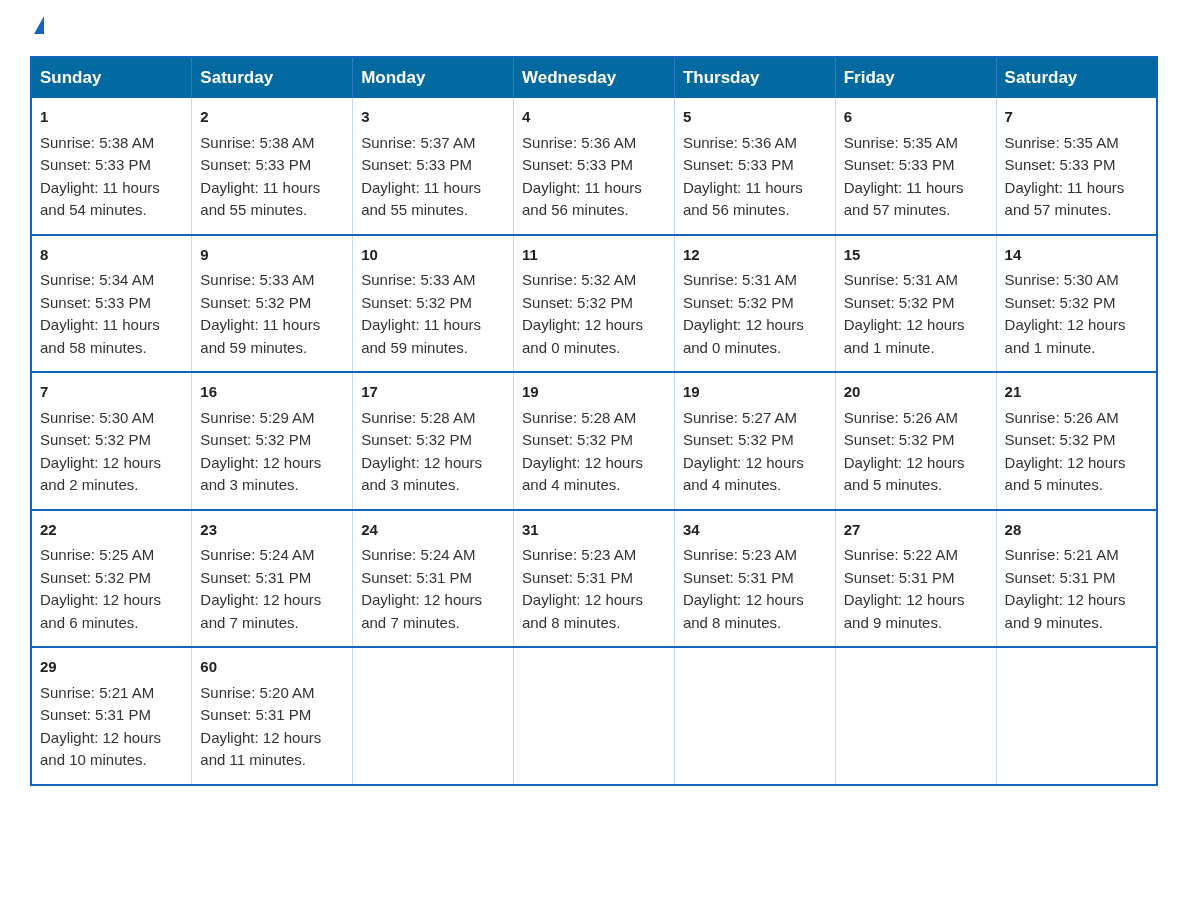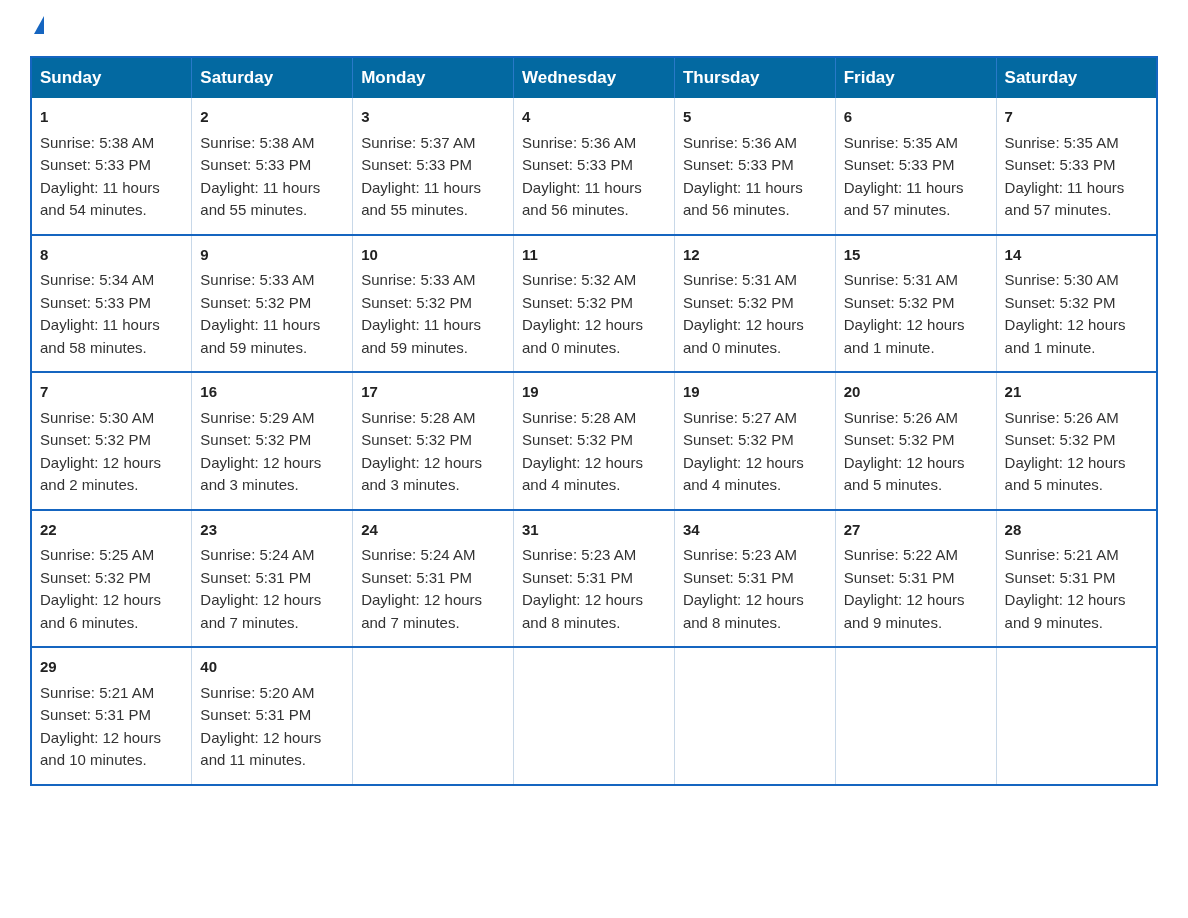--- a/index.html
+++ b/index.html
@@ -256,21 +256,21 @@
         <span class="day-number">28</span>
         <span class="day-info">Sunrise: 5:21 AM<br>Sunset: 5:31 PM<br>Daylight: 12 hours and 9 minutes.</span>
       </td>
       </tr>
       <tr>
         <td>
         <span class="day-number">29</span>
         <span class="day-info">Sunrise: 5:21 AM<br>Sunset: 5:31 PM<br>Daylight: 12 hours and 10 minutes.</span>
       </td>
         <td>
-        <span class="day-number">40</span>
+        <span class="day-number">60</span>
         <span class="day-info">Sunrise: 5:20 AM<br>Sunset: 5:31 PM<br>Daylight: 12 hours and 11 minutes.</span>
       </td>
         <td class="empty-cell"></td>
         <td class="empty-cell"></td>
         <td class="empty-cell"></td>
         <td class="empty-cell"></td>
         <td class="empty-cell"></td>
       </tr>
     </tbody>
 </table>

